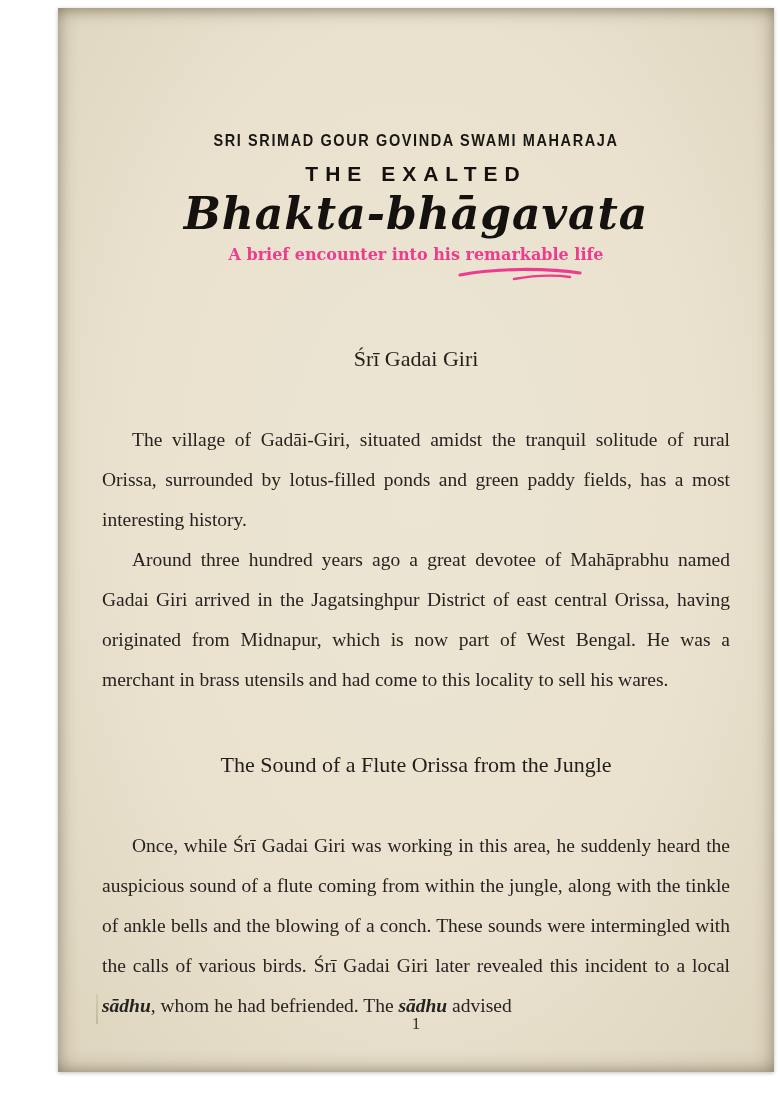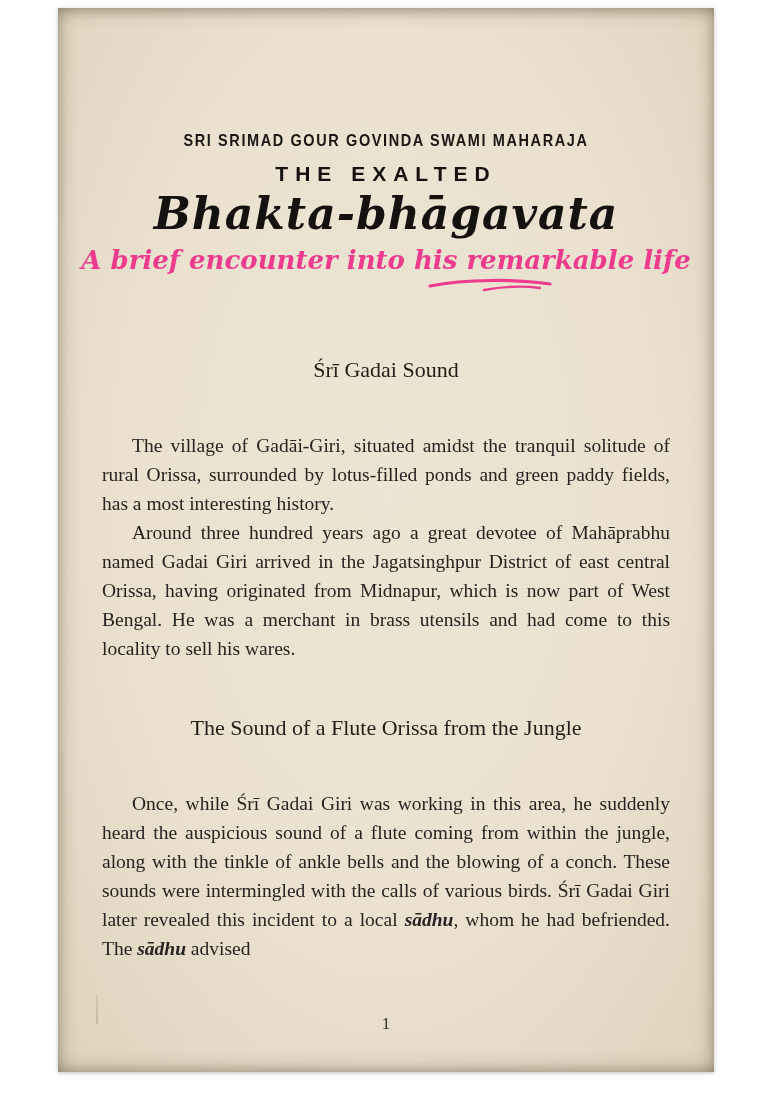--- a/index.html
+++ b/index.html
@@ -14,21 +14,21 @@
     font-family:"Liberation Serif", serif;
     position:relative;
     overflow:hidden;
   }
   .canvas{
     position:absolute; inset:0;
   }
   .paper{
     position:absolute;
     left:58px; top:8px;
-    width:656px; height:1064px;
+    width:716px; height:1064px;
     background:
       radial-gradient(ellipse at 50% 45%, #ece5d3 0%, var(--paper) 55%, #ddd4bd 100%);
     box-shadow:
       inset 0 10px 16px -8px rgba(92,80,58,.55),
       inset 0 -12px 18px -10px rgba(92,80,58,.45),
       inset 12px 0 20px -12px rgba(92,80,58,.40),
       inset -12px 0 20px -12px rgba(92,80,58,.40),
       0 1px 4px rgba(0,0,0,.25);
   }
   
@@ -58,23 +58,22 @@
     font-family:"DejaVu Serif", serif;
     font-style:italic;
     font-weight:700;
     font-size:44px;
     letter-spacing:1px;
     color:#14110e;
   }
   .subtitle{
     margin-top:6px;
     font-family:"DejaVu Serif", serif;
-    font-style:italic;
     font-weight:700;
-    font-size:26px;
+    font-size:16px;
     color:var(--pink);
   }
   .flourish-wrap{
     height:16px;
     text-align:center;
   }
   .flourish-wrap svg{
     position:relative;
     left:105px;
     top:2px;
@@ -89,21 +88,21 @@
     font-family:"Liberation Serif", serif;
     font-weight:400;
     font-size:22px;
     text-align:center;
     color:#221e19;
     margin:52px 0 48px;
   }
   .content .heading:first-child{margin-top:40px;}
   .content .paragraph{
     font-size:19.5px;
-    line-height:29px;
+    line-height:40px;
     text-align:justify;
     text-indent:30px;
   }
   .content .paragraph .em{font-style:italic;font-weight:bold;}
   
   .page-number{
     position:absolute;
     left:0; right:0;
     bottom:38px;
     text-align:center;
@@ -131,21 +130,21 @@
       <div class="subtitle">A brief encounter into his remarkable life</div>
       <div class="flourish-wrap">
         <svg width="130" height="16" viewBox="0 0 130 16" fill="none">
           <path d="M4 9 C 40 2, 90 2, 124 7" stroke="var(--pink)" stroke-width="3.2" stroke-linecap="round"></path>
           <path d="M58 13 C 80 9, 100 9, 114 11" stroke="var(--pink)" stroke-width="2.4" stroke-linecap="round"></path>
         </svg>
       </div>
     </header>
 
     <main class="content">
-        <h2 class="heading">Śrī Gadai Sound</h2>
+        <h2 class="heading">Śrī Gadai Giri</h2>
         <p class="paragraph"><span>The village of Gadāi-Giri, situated amidst the tranquil solitude of rural Orissa, surrounded by lotus-filled ponds and green paddy fields, has a most interesting history.</span></p>
         <p class="paragraph"><span>Around three hundred years ago a great devotee of Mahāprabhu named Gadai Giri arrived in the Jagatsinghpur District of east central Orissa, having originated from Midnapur, which is now part of West Bengal. He was a merchant in brass utensils and had come to this locality to sell his wares.</span></p>
         <h2 class="heading">The Sound of a Flute Orissa from the Jungle</h2>
         <p class="paragraph"><span>Once, while Śrī Gadai Giri was working in this area, he suddenly heard the auspicious sound of a flute coming from within the jungle, along with the tinkle of ankle bells and the blowing of a conch. These sounds were intermingled with the calls of various birds. Śrī Gadai Giri later revealed this incident to a local </span><span class="em">sādhu</span><span>, whom he had befriended. The </span><span class="em">sādhu</span><span> advised</span></p>
       </main>
 
     <div class="page-number">1</div>
 
     <div class="scan-crease"></div>
   </div>

